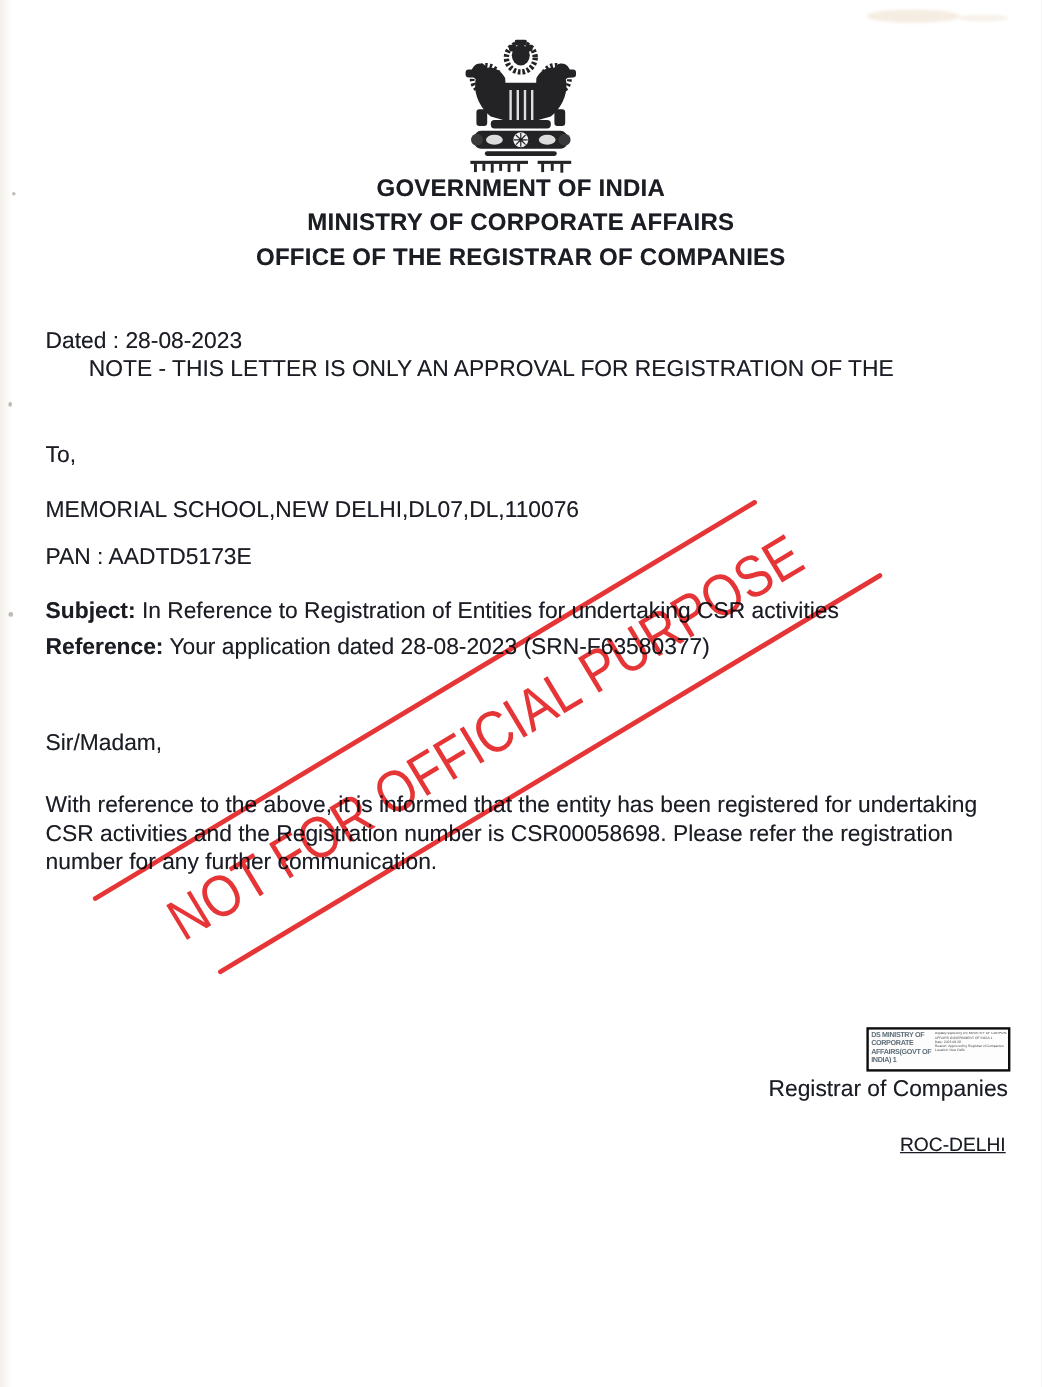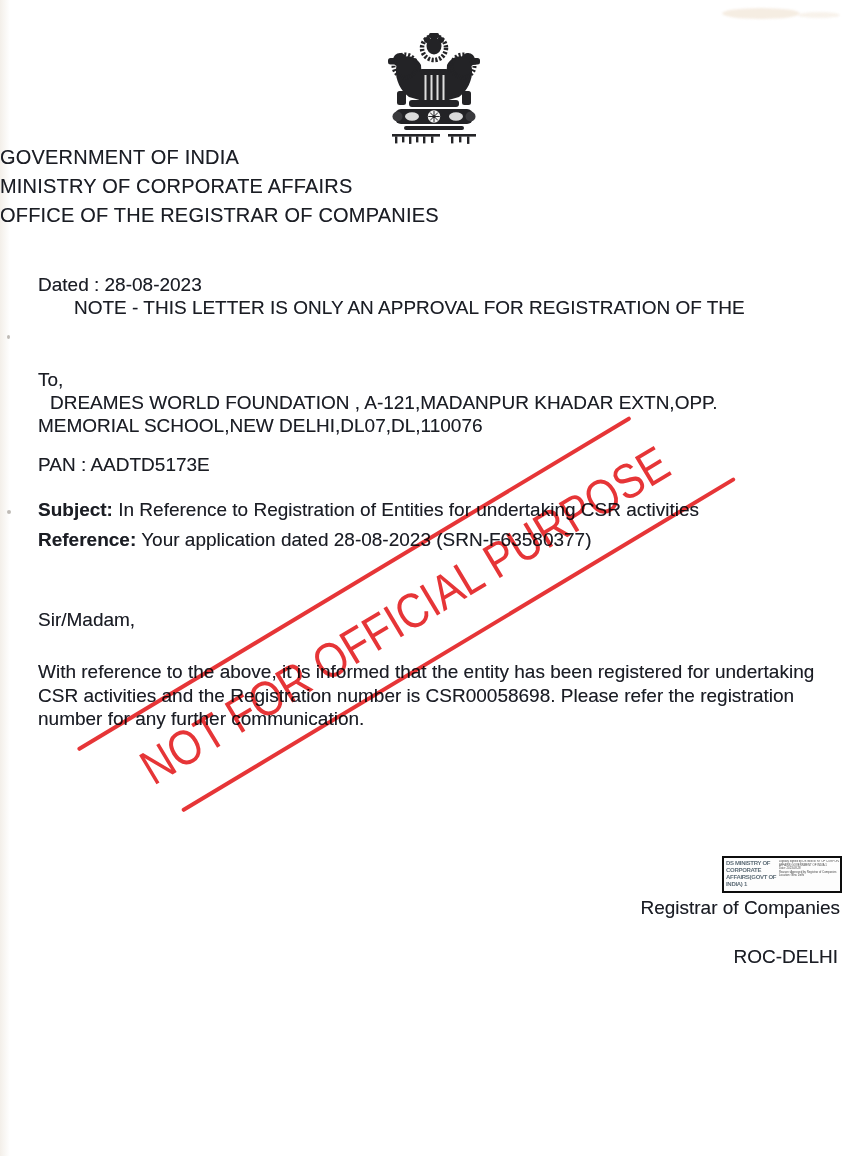--- a/index.html
+++ b/index.html
@@ -27,38 +27,38 @@
   .dot.d2 { left:7px;  top:335px; width:3px; height:4px; }
   .dot.d3 { left:7px;  top:510px; width:4px; height:4px; }
 
   
   .emblem-wrap { position:absolute; left:50%; top:33px; transform:translateX(-50%);
     width:104px; text-align:center; }
   .emblem-wrap svg { display:block; margin:0 auto; }
 
   
   .letterhead { position:absolute; left:0; top:143px; width:100%;
-    font-size:20px; line-height:29px; letter-spacing:.2px; }
+    text-align:center; font-size:20px; line-height:29px; letter-spacing:.2px;font-weight:bold; }
 
   
   .row { position:absolute; left:38px; font-size:19px; line-height:23.5px; }
   .dated      { top:273px; }
   .note-caps  { top:296px;margin-left:36px; }
   .to-line    { top:368px; }
   .addr1      { top:391px; left:50px; }
   .addr2      { top:414px; }
   .pan        { top:453px; }
   .subject    { top:498px; }
   .reference  { top:528px; }
   .salutation { top:608px; }
   .body-para  { top:660px; }
   .bold { font-weight:bold; }
 
   .sign-title  { position:absolute; right:28px; top:897px; font-size:19px; }
-  .sign-office { position:absolute; right:30px; top:946px; font-size:19px; }
+  .sign-office { position:absolute; right:30px; top:946px; font-size:16px;text-decoration:underline; }
 
   .footer-note { position:absolute; left:38px; top:1003px; width:800px;
     font-size:19px; line-height:23.5px; }
 
   
   .dsc-box { position:absolute; left:722px; top:856px; width:120px; height:37px;
     border:2px solid #0d0d0d; background:#fdfdfd; display:flex; gap:2px;
     padding:2px 1px 1px 2px; overflow:hidden; }
   .dsc-left { width:52px; font-size:6px; line-height:7px; color:#5f6e78;
     font-weight:bold; letter-spacing:-.3px; overflow:hidden; }
@@ -161,21 +161,20 @@
     <div>OFFICE OF THE REGISTRAR OF COMPANIES</div>
   </div>
 
   <div class="row dated txt">Dated : 28-08-2023</div>
 
   <div class="row note-caps txt">
     <div>NOTE - THIS LETTER IS ONLY AN APPROVAL FOR REGISTRATION OF THE</div>
   </div>
 
   <div class="row to-line txt">To,</div>
-  <div class="row addr1 txt">DREAMES WORLD FOUNDATION , A-121,MADANPUR KHADAR EXTN,OPP.</div>
   <div class="row addr2 txt">MEMORIAL SCHOOL,NEW DELHI,DL07,DL,110076</div>
 
   <div class="row pan txt">PAN : AADTD5173E</div>
 
   <div class="row subject txt"><span class="bold">Subject:</span><span> In Reference to Registration of Entities for undertaking CSR activities</span></div>
 
   <div class="row reference txt"><span class="bold">Reference:</span><span> Your application dated 28-08-2023 (SRN-F63580377)</span></div>
 
   <div class="row salutation txt">Sir/Madam,</div>
 

